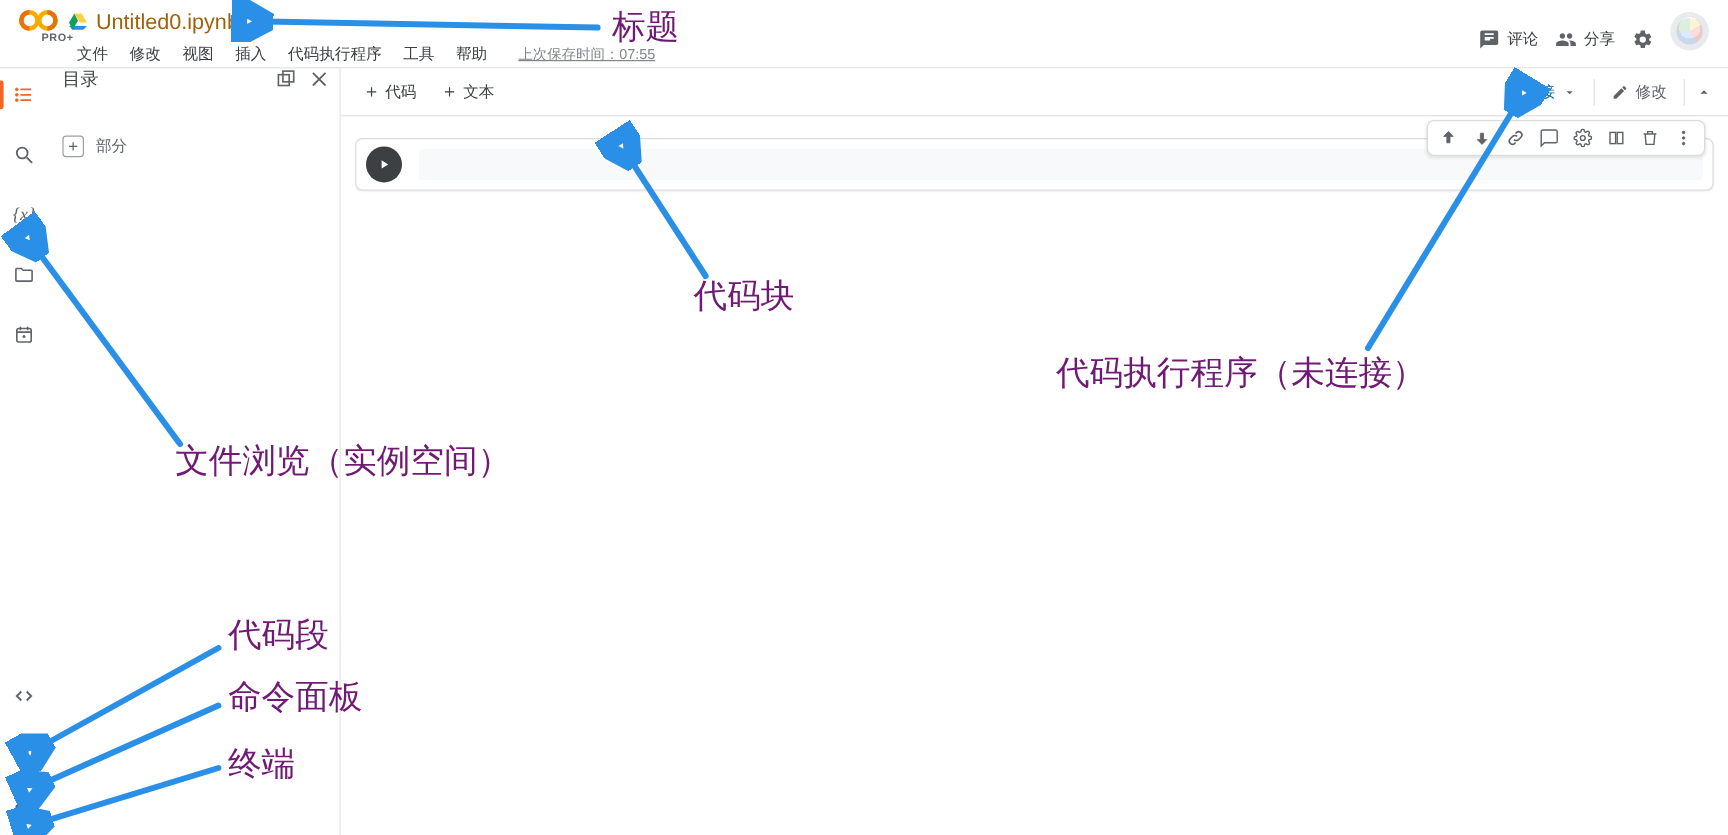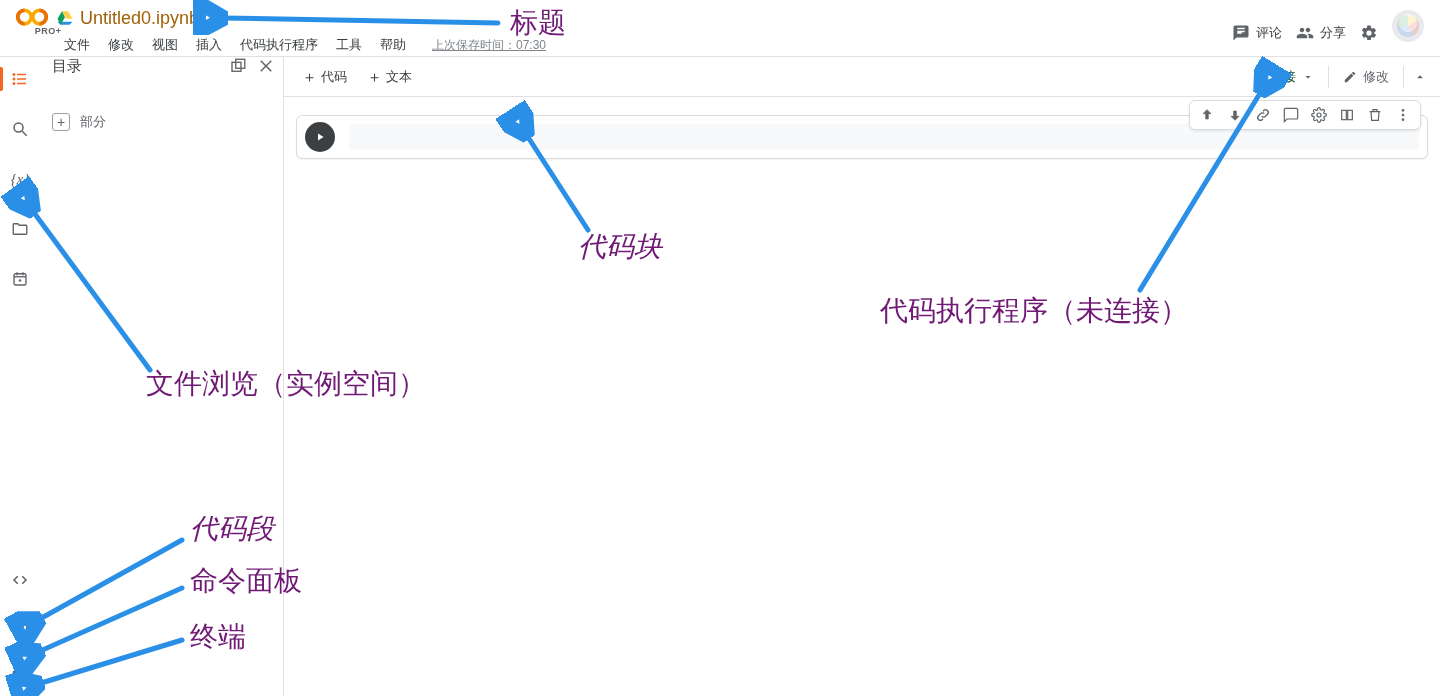--- a/index.html
+++ b/index.html
@@ -44,21 +44,21 @@
   .sb-hicons { display:flex; gap:10px; }
   .sb-body { padding:10px 12px; }
   .sb-row { display:flex; align-items:center; gap:10px; font-size:13px; color:#5f6368; cursor:pointer; }
   .sb-plus { width:18px; height:18px; border:1.5px solid #9aa0a6; border-radius:3px; display:flex; align-items:center; justify-content:center; font-size:14px; color:#5f6368; line-height:1; }
 
   
   .main { flex:1; display:flex; flex-direction:column; background:#fff; }
   .toolbar { height:40px; display:flex; align-items:center; padding:0 8px; border-bottom:1px solid #e0e0e0; }
   .tb-btn { display:flex; align-items:center; gap:4px; font-size:13px; color:#3c4043; padding:4px 10px; cursor:pointer; border-radius:4px; }
   .tb-spacer { flex:1; }
-  .tb-dd { display:flex; align-items:center; gap:6px; font-size:13px; color:#14532d; padding:4px 10px; cursor:pointer; }
+  .tb-dd { display:flex; align-items:center; gap:6px; font-size:13px; color:#0369a1; padding:4px 10px; cursor:pointer; }
   .tb-sep { width:1px; height:22px; background:#e0e0e0; margin:0 4px; }
   .tb-edit { display:flex; align-items:center; gap:6px; font-size:13px; color:#5f6368; padding:4px 10px; cursor:pointer; }
   .tb-caret { width:24px; height:24px; display:flex; align-items:center; justify-content:center; cursor:pointer; }
 
   .notebook { flex:1; padding:18px 12px 12px 12px; position:relative; overflow:hidden; }
   .cell { border:1px solid #dadce0; border-radius:6px; background:#fff; box-shadow:0 1px 2px rgba(0,0,0,.06); position:relative; }
   .cell-toolbar { position:absolute; top:-16px; right:6px; height:30px; background:#fff; border:1px solid #dadce0; border-radius:6px; display:flex; align-items:center; gap:2px; padding:0 4px; box-shadow:0 1px 3px rgba(0,0,0,.1); }
   .ct-btn { width:26px; height:26px; display:flex; align-items:center; justify-content:center; cursor:pointer; border-radius:4px; }
   .ct-ic { width:16px; height:16px; fill:#5f6368; stroke:#5f6368; }
   .cell-body { display:flex; align-items:center; min-height:42px; padding:6px 8px 6px 8px; }
@@ -94,21 +94,21 @@
       <span class="doc-title">Untitled0.ipynb</span>
     </div>
     <div class="menu-row">
       <span>文件</span>
       <span>修改</span>
       <span>视图</span>
       <span>插入</span>
       <span>代码执行程序</span>
       <span>工具</span>
       <span>帮助</span>
-      <span class="last-save">上次保存时间：07:30</span>
+      <span class="last-save">上次保存时间：07:55</span>
     </div>
   </div>
   <div class="header-right">
     <div class="hr-btn">
       <svg class="hr-ic" viewBox="0 0 24 24">
           <path d="M20 2H4a2 2 0 0 0-2 2v18l4-4h14a2 2 0 0 0 2-2V4a2 2 0 0 0-2-2zM7 9h10v2H7zm6 4H7v-2h6zm4-6H7V5h10z"></path>
         </svg>
       <span>评论</span>
     </div>
     <div class="hr-btn">
@@ -317,19 +317,19 @@
 
     <line x1="150" y1="370" x2="32" y2="210" marker-end="url(#ah)"></line>
 
     <line x1="182" y1="540" x2="38" y2="620" marker-end="url(#ah)"></line>
 
     <line x1="182" y1="588" x2="38" y2="652" marker-end="url(#ah)"></line>
 
     <line x1="182" y1="640" x2="38" y2="684" marker-end="url(#ah)"></line>
   </svg>
   <div class="anno-text" style="left:510px; top:4px;">标题</div>
-  <div class="anno-text" style="left:578px; top:228px;font-style:italic;">代码块</div>
+  <div class="anno-text" style="left:578px; top:228px;">代码块</div>
   <div class="anno-text" style="left:880px; top:292px;">代码执行程序（未连接）</div>
   <div class="anno-text" style="left:146px; top:365px;">文件浏览（实例空间）</div>
-  <div class="anno-text" style="left:190px; top:510px;font-style:italic;">代码段</div>
+  <div class="anno-text" style="left:190px; top:510px;">代码段</div>
   <div class="anno-text" style="left:190px; top:562px;">命令面板</div>
   <div class="anno-text" style="left:190px; top:618px;">终端</div>
 </div>
 
 </body></html>

